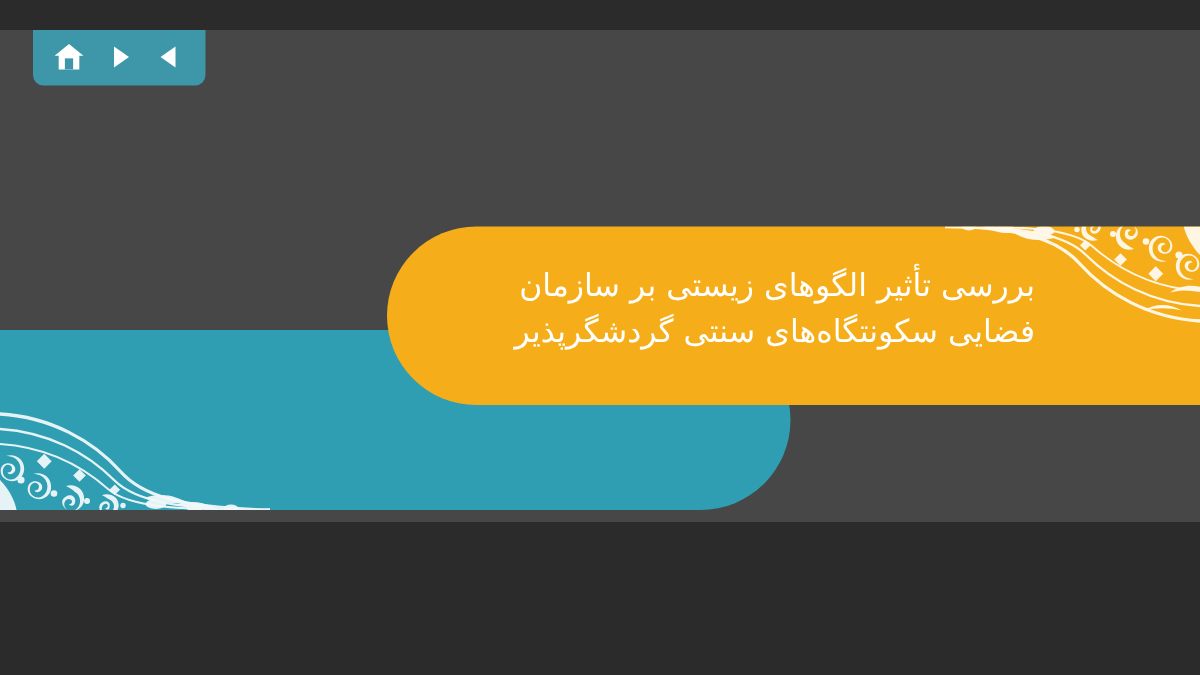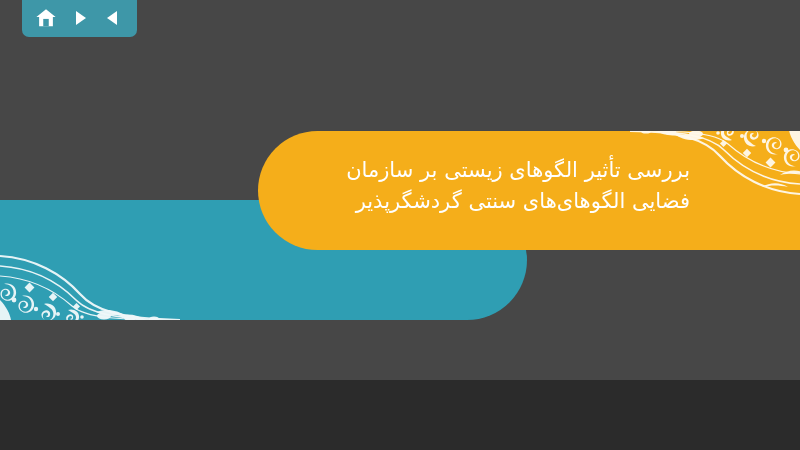--- a/index.html
+++ b/index.html
@@ -4,23 +4,24 @@
 <title>Slide</title>
 <style>
   html, body {
     margin: 0;
     padding: 0;
     background: #2b2b2b;
   }
   #stage {
     position: relative;
     width: 800px;
-    height: 380px;
+    height: 328px;
     overflow: hidden;
     font-family: "DejaVu Sans", sans-serif;
+    margin-top: 20px;
   }
   .bg {
     position: absolute;
     inset: 0;
     background: #474747;
   }
 
   
   .navbar {
     position: absolute;
@@ -172,21 +173,21 @@
         <ellipse cx="40" cy="1" rx="6" ry="3"></ellipse>
         <ellipse cx="16" cy="0" rx="5" ry="2.6"></ellipse>
         <path d="M150,44 c8,-6 20,-6 28,0 c-9,-2 -19,-2 -28,0 z"></path>
         <path d="M132,56 c8,-5 18,-5 26,0 c-9,-2 -17,-2 -26,0 z"></path>
       </g>
     </svg>
   </div>
 
   <div class="title-wrap">
     <div class="title-line">بررسی تأثیر الگوهای زیستی بر سازمان</div>
-    <div class="title-line">فضایی الگوهای‌های سنتی گردشگرپذیر</div>
+    <div class="title-line">فضایی سکونتگاه‌های سنتی گردشگرپذیر</div>
   </div>
 
   <div class="navbar">
     <div class="nav-btn">
       <svg width="20" height="20" viewBox="0 0 20 20">
         <polygon points="14,3 14,17 4,10" fill="#ffffff"></polygon>
       </svg>
     </div>
     <div class="nav-btn">
       <svg width="20" height="20" viewBox="0 0 20 20">

